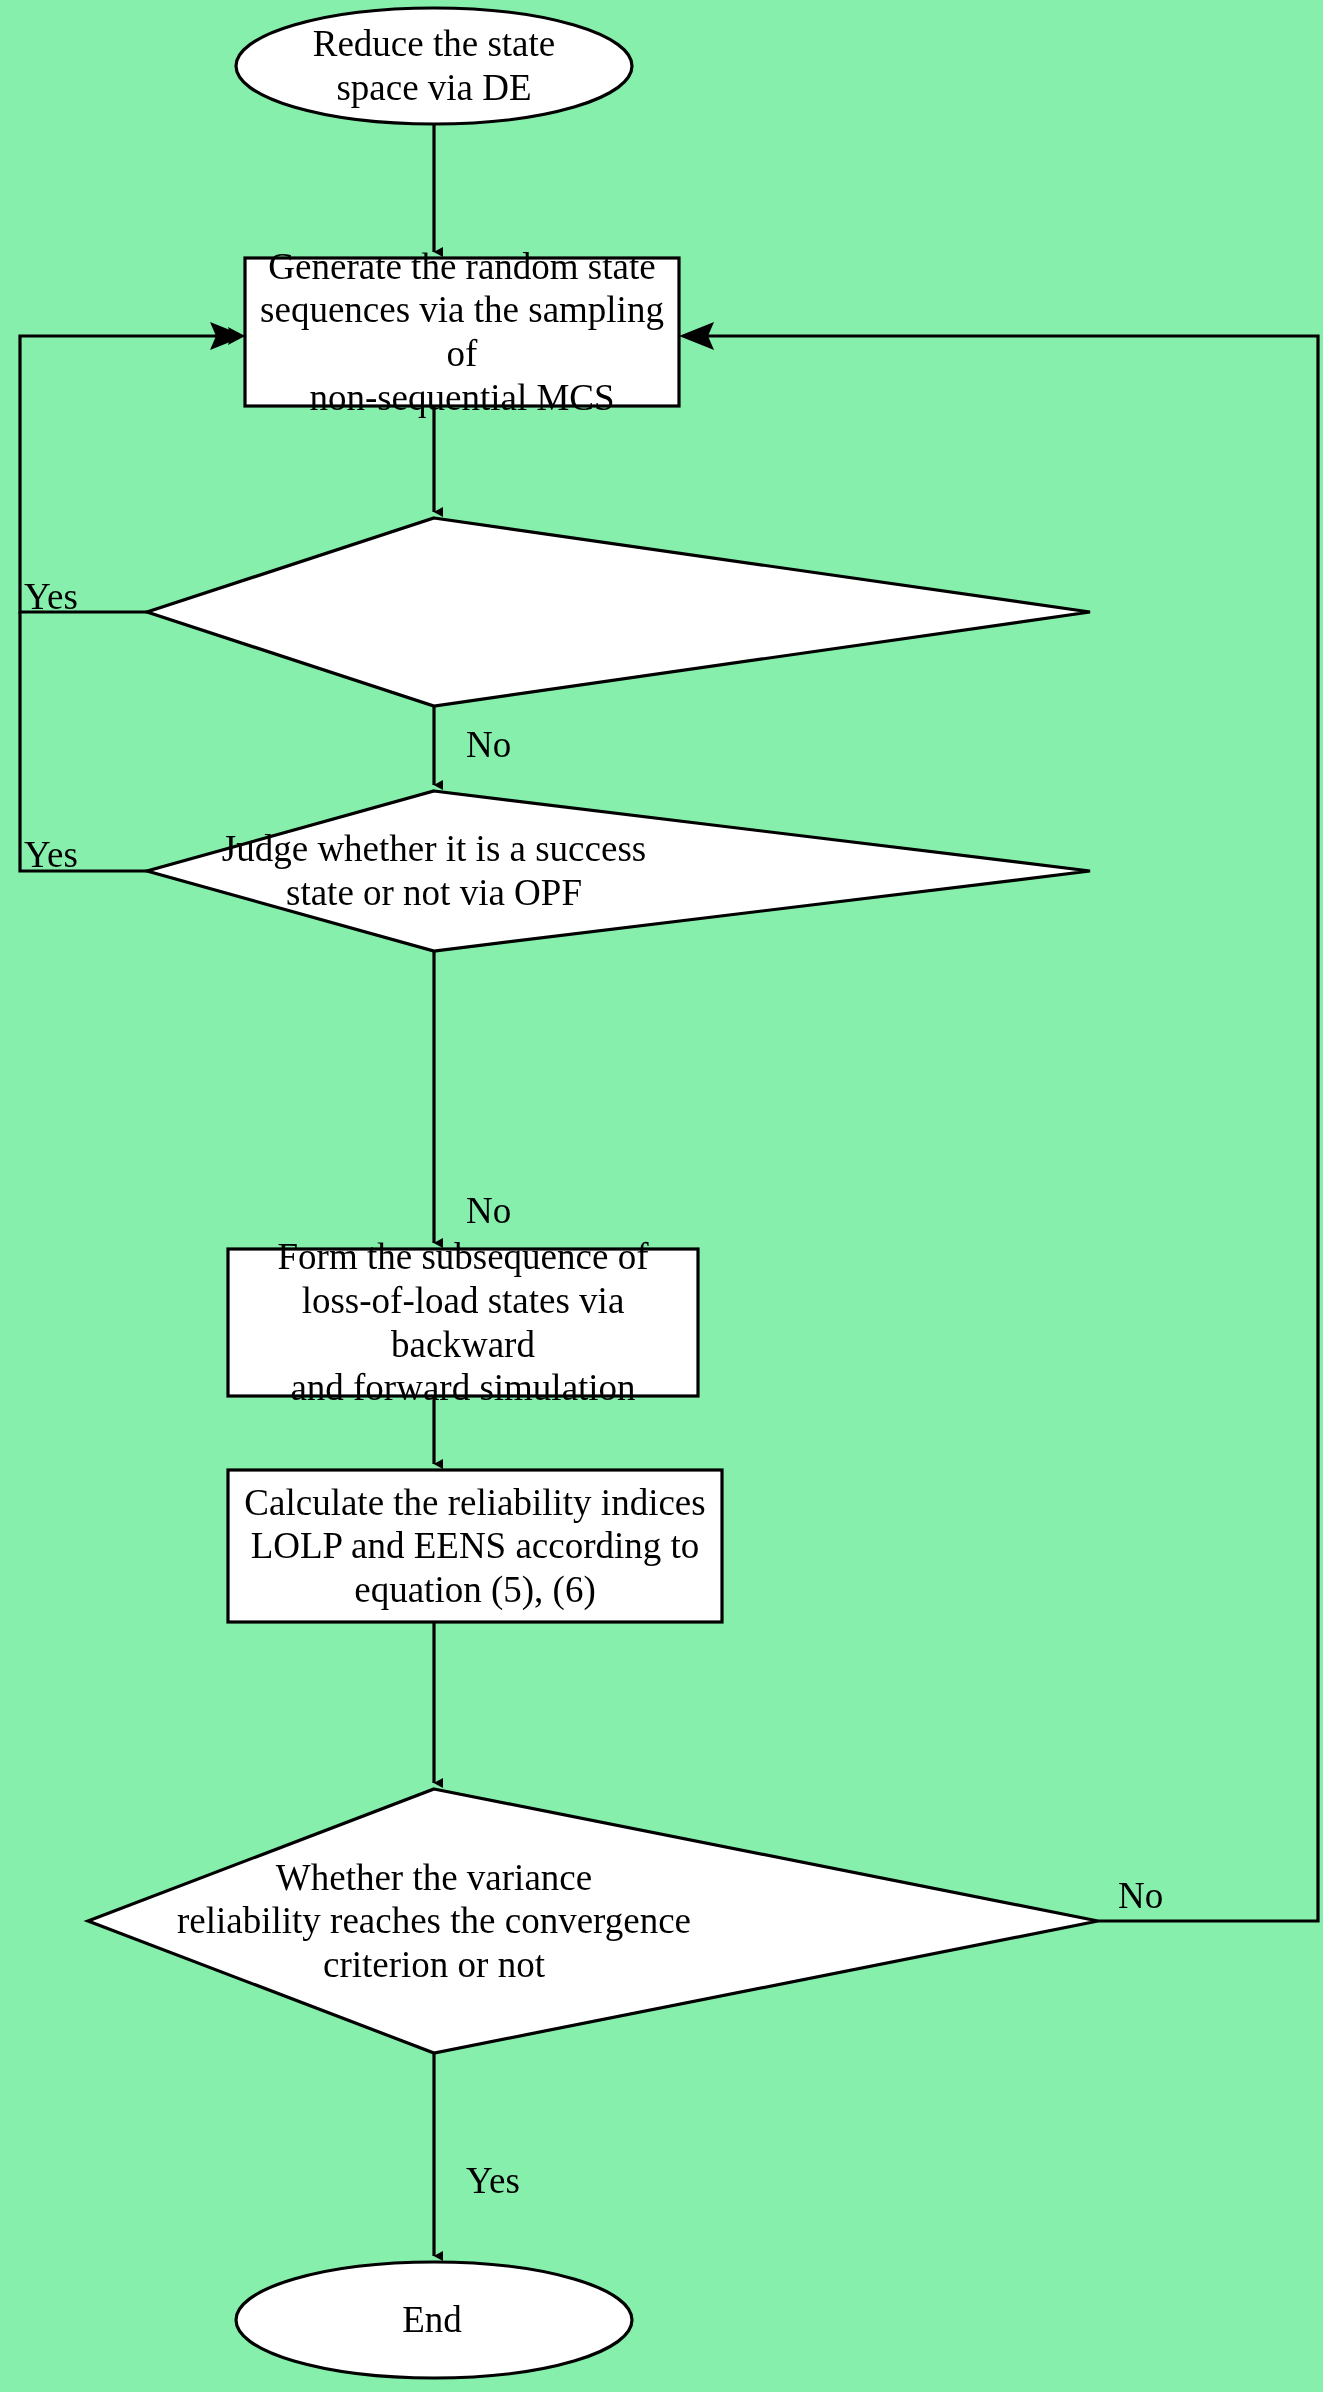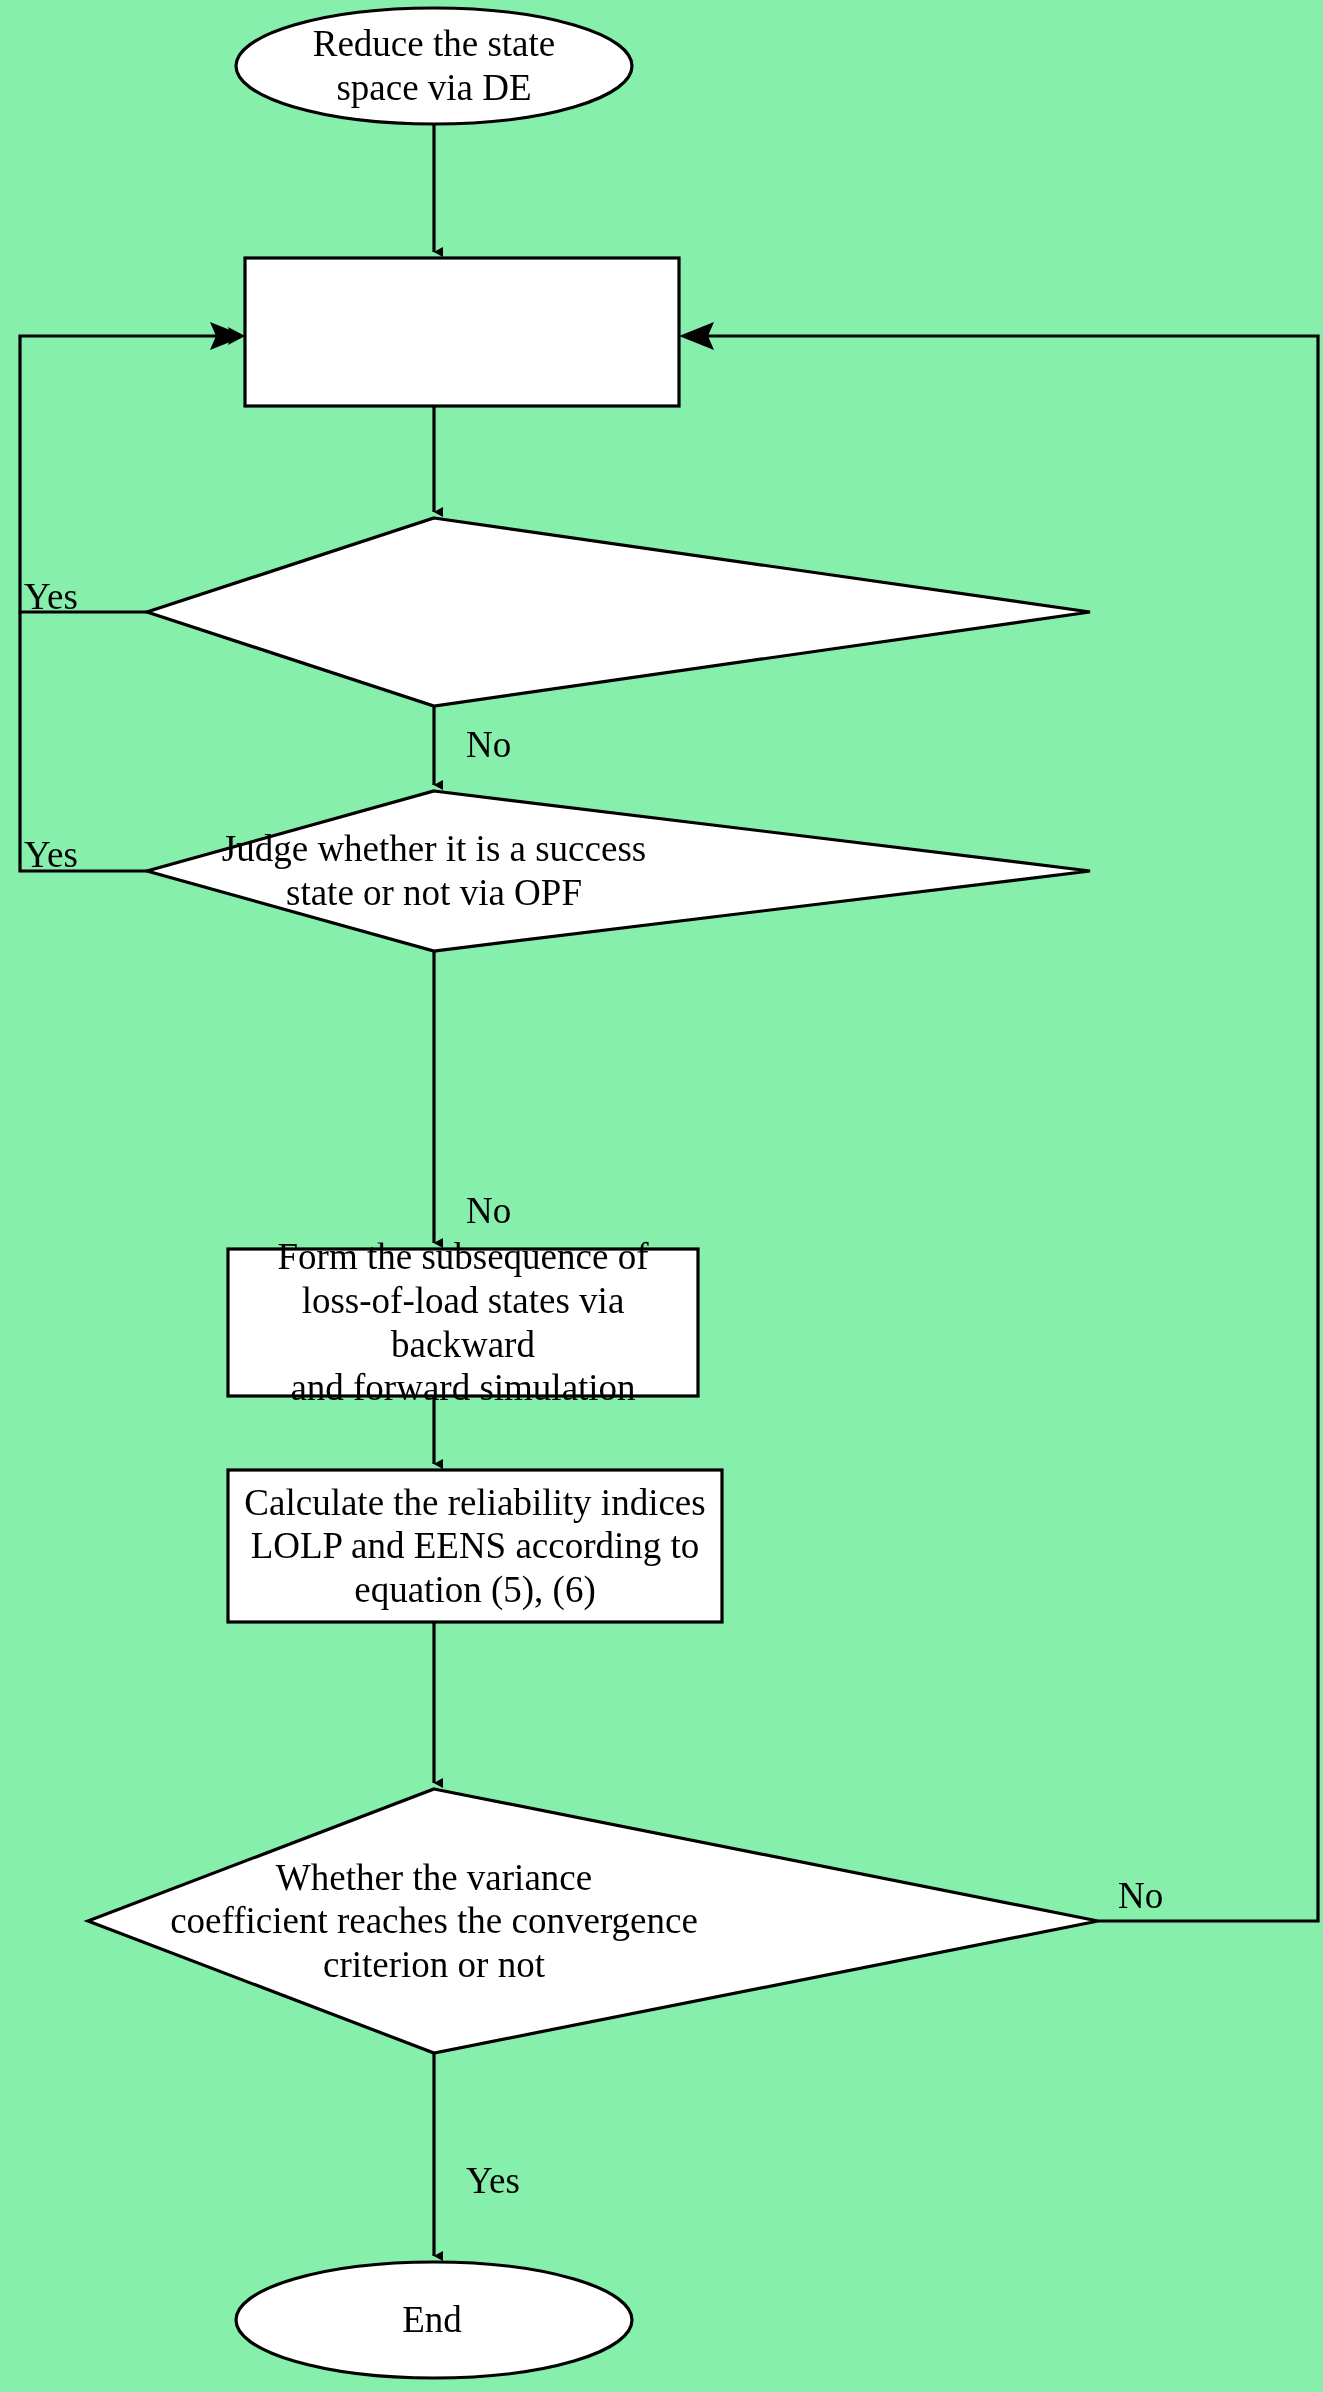--- a/index.html
+++ b/index.html
@@ -93,35 +93,38 @@
 
     <path d="M147,871 L20,871 L20,612" fill="none" stroke="#000000" stroke-width="3.2"></path>
 
     <path d="M1098,1921 L1318,1921 L1318,336 L685,336" fill="none" stroke="#000000" stroke-width="3.2"></path>
     <path d="M679,336 L714,322 L708,336 L714,350 Z" fill="#000000"></path>
   </svg>
 
   <div class="node-text" style="left:246px; top:10px; width:376px; height:112px;">Reduce the state
 space via DE</div>
 
+  <div class="node-text" style="left:247px; top:260px; width:430px; height:144px;">Generate the random state
+sequences via the sampling of
+non-sequential MCS</div>
 
 
   <div class="node-text" style="left:230px; top:1251px; width:466px; height:143px;">Form the subsequence of
 loss-of-load states via backward
 and forward simulation</div>
 
   <div class="node-text" style="left:174px; top:823px; width:520px; height:96px;">Judge whether it is a success
 state or not via OPF</div>
 
   <div class="node-text" style="left:230px; top:1472px; width:490px; height:148px;">Calculate the reliability indices
 LOLP and EENS according to
 equation (5), (6)</div>
 
   <div class="node-text" style="left:120px; top:1850px; width:628px; height:142px;">Whether the variance
-coefficient reaches the convergence
+reliability reaches the convergence
 criterion or not</div>
 
   <div class="node-text" style="left:244px; top:2264px; width:376px; height:112px;">End</div>
 
   <div class="edge-label" style="left:24px; top:578px;">Yes</div>
 
   <div class="edge-label" style="left:466px; top:726px;">No</div>
 
   <div class="edge-label" style="left:24px; top:836px;">Yes</div>
 

